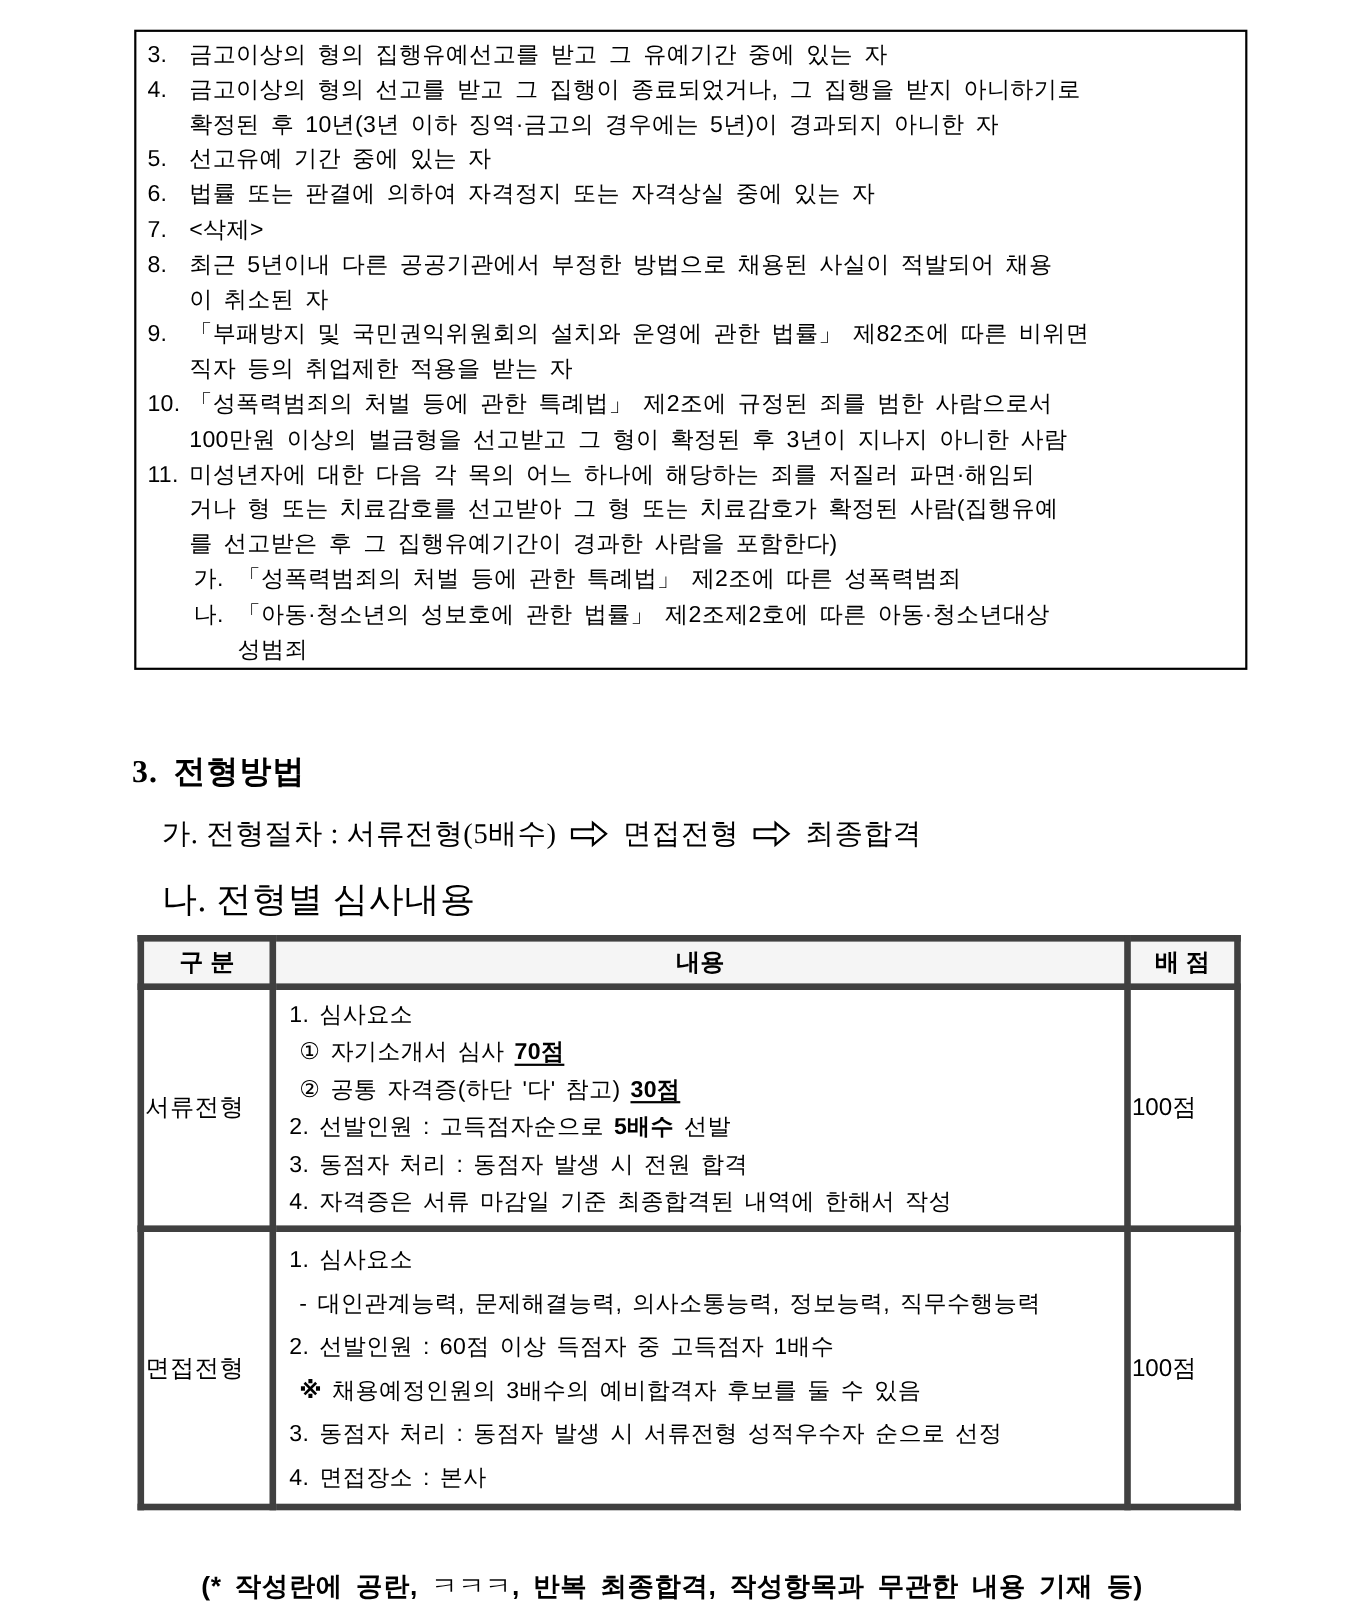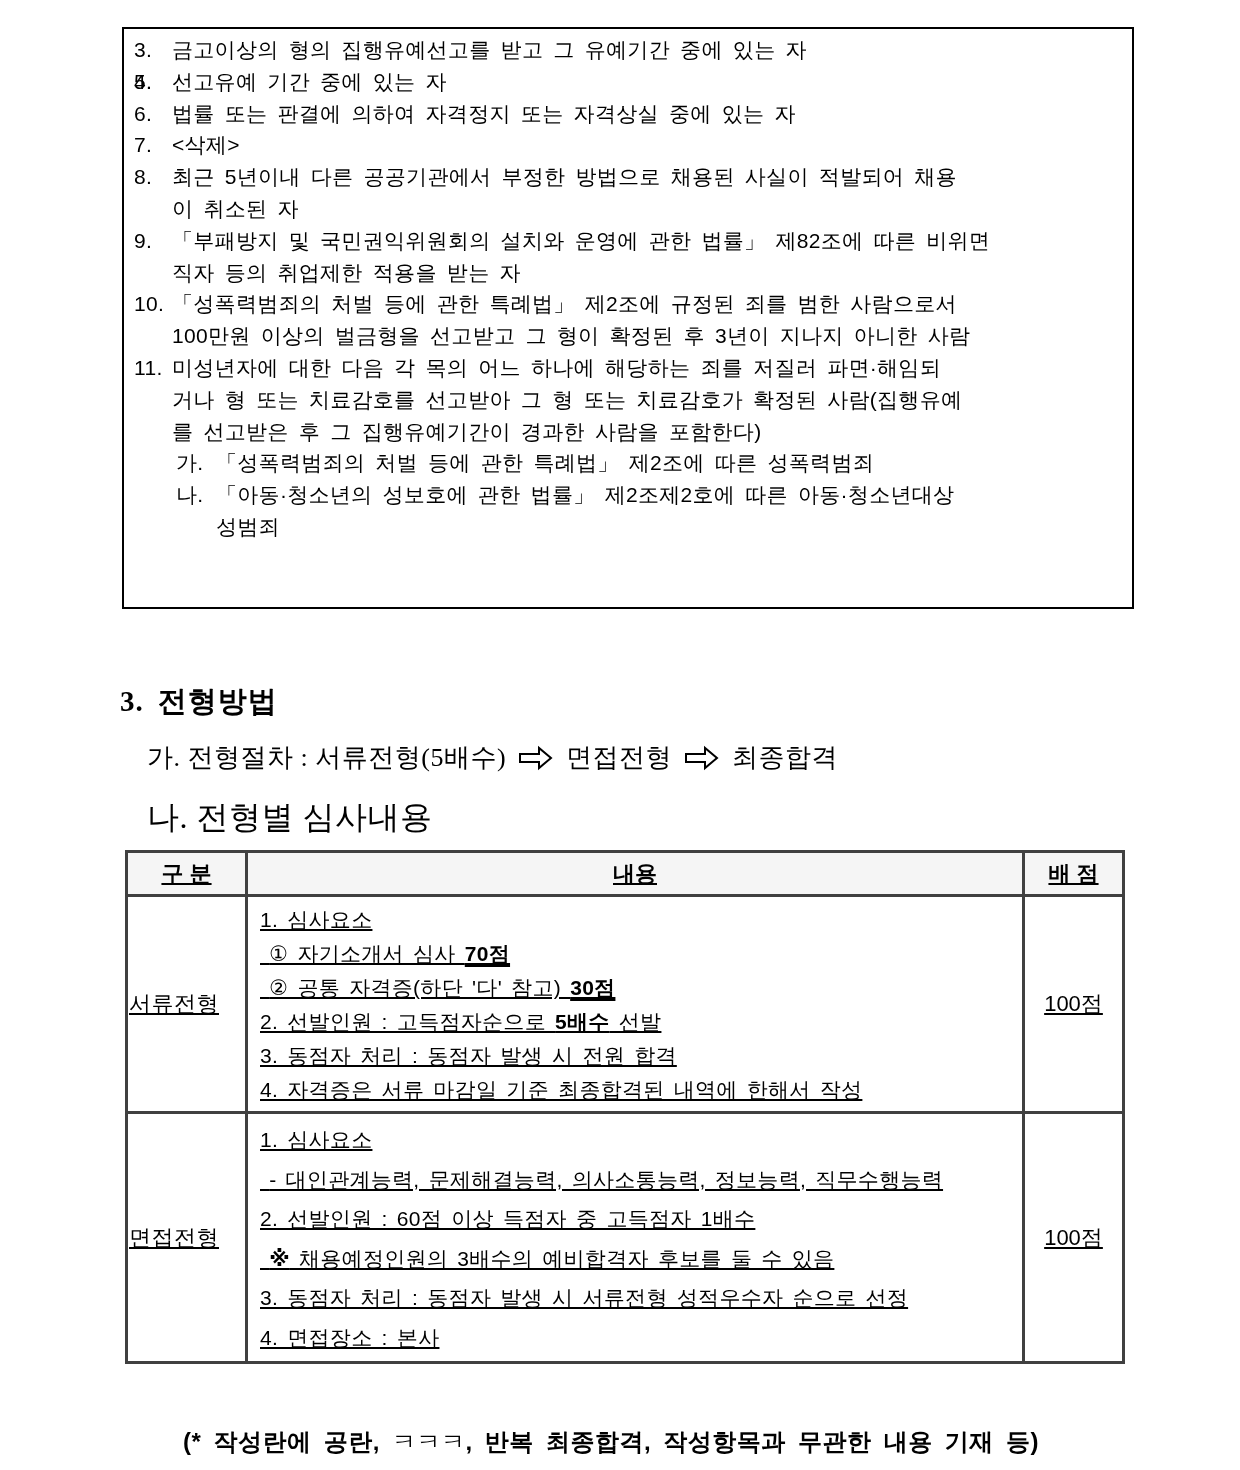--- a/index.html
+++ b/index.html
@@ -49,31 +49,31 @@
   
   table.criteria{
     position:absolute;left:125px;top:850px;
     width:997px;border-collapse:collapse;table-layout:fixed;
     font-size:21px;
   }
   table.criteria col.c1{width:120px;}
   table.criteria col.c2{width:777px;}
   table.criteria col.c3{width:100px;}
   table.criteria th,table.criteria td{
-    border:3px solid #404040;box-sizing:border-box;text-decoration:underline;
+    border:6px solid #404040;box-sizing:border-box;
   }
   table.criteria th{
     height:44px;background:#f5f5f5;
     font-weight:bold;font-size:22px;text-align:center;
   }
   table.criteria td.cat{
     text-align:left;vertical-align:middle;font-size:22px;letter-spacing:.5px;
   }
   table.criteria td.score{
-    text-align:center;vertical-align:middle;font-size:22px;border-radius:30px;
+    vertical-align:middle;font-size:22px;border-radius:30px;
   }
   table.criteria td.content{
     padding:6px 8px 4px 12px;vertical-align:middle;
   }
   .cline{white-space:pre-wrap;letter-spacing:.3px;word-spacing:3px;}
   tbody tr:nth-child(1) td{height:213px;}
   tbody tr:nth-child(2) td{height:237px;}
   tbody tr:nth-child(1) .cline{line-height:34px;}
   tbody tr:nth-child(2) .cline{line-height:39.5px;}
   .b{font-weight:bold;}
@@ -89,21 +89,22 @@
   }
 </style>
 </head>
 <body>
 
 <div class="page">
 
   <div class="elig-box">
     <div>
         <div class="box-item"><span class="num">3.</span><span class="txt">금고이상의 형의 집행유예선고를 받고 그 유예기간 중에 있는 자</span></div>
-        <div class="box-item"><span class="num">4.</span></div>
+        <div class="box-item"><span class="num">4.</span><span class="txt">금고이상의 형의 선고를 받고 그 집행이 종료되었거나, 그 집행을 받지 아니하기로
+확정된 후 10년(3년 이하 징역·금고의 경우에는 5년)이 경과되지 아니한 자</span></div>
         <div class="box-item"><span class="num">5.</span><span class="txt">선고유예 기간 중에 있는 자</span></div>
         <div class="box-item"><span class="num">6.</span><span class="txt">법률 또는 판결에 의하여 자격정지 또는 자격상실 중에 있는 자</span></div>
         <div class="box-item"><span class="num">7.</span><span class="txt">&lt;삭제&gt;</span></div>
         <div class="box-item"><span class="num">8.</span><span class="txt">최근 5년이내 다른 공공기관에서 부정한 방법으로 채용된 사실이 적발되어 채용
 이 취소된 자</span></div>
         <div class="box-item"><span class="num">9.</span><span class="txt">「부패방지 및 국민권익위원회의 설치와 운영에 관한 법률」 제82조에 따른 비위면
 직자 등의 취업제한 적용을 받는 자</span></div>
         <div class="box-item"><span class="num">10.</span><span class="txt">「성폭력범죄의 처벌 등에 관한 특례법」 제2조에 규정된 죄를 범한 사람으로서
 100만원 이상의 벌금형을 선고받고 그 형이 확정된 후 3년이 지나지 아니한 사람</span></div>
         <div class="box-item"><span class="num">11.</span><span class="txt">미성년자에 대한 다음 각 목의 어느 하나에 해당하는 죄를 저질러 파면·해임되

